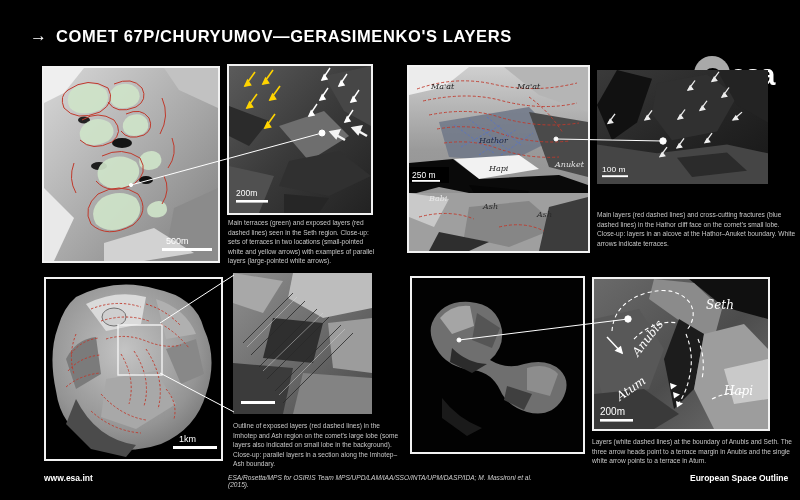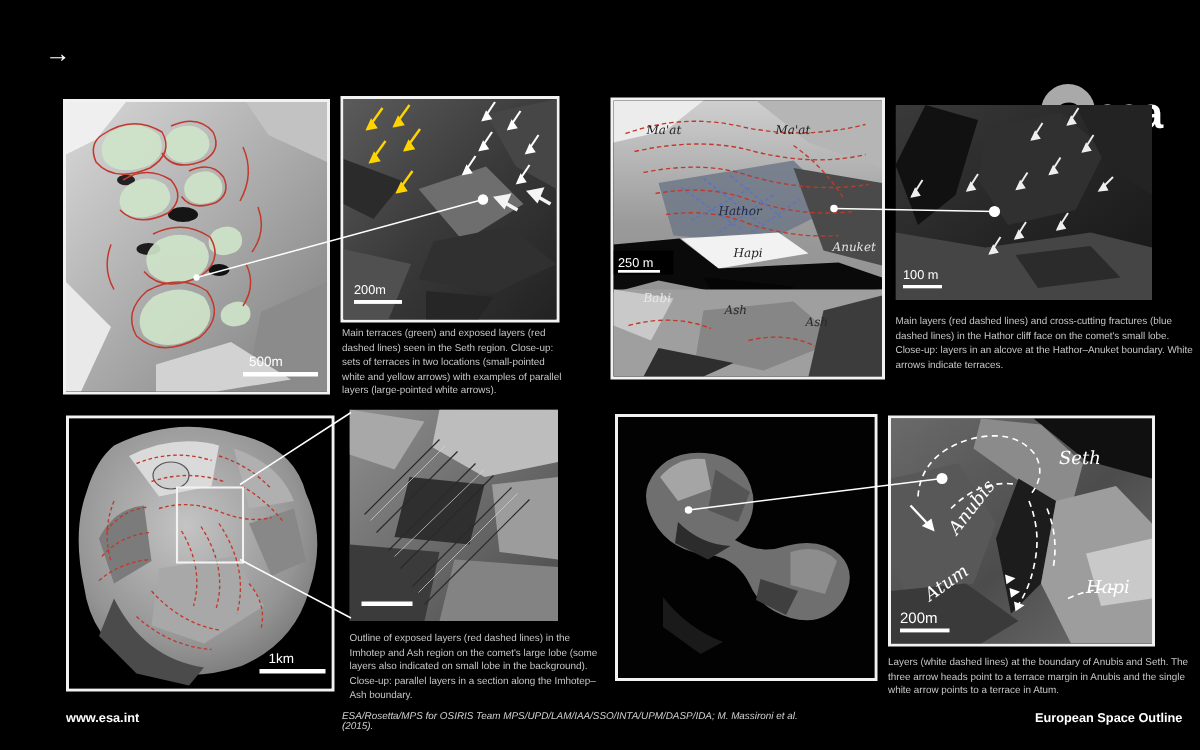--- a/index.html
+++ b/index.html
@@ -22,20 +22,21 @@
   .overlay{position:absolute;left:0;top:0;width:800px;height:500px;pointer-events:none;}
   .lbl{font-family:"DejaVu Serif",serif;font-style:italic;}
 </style>
 </head>
 <body>
 
 <div class="poster">
 
   <div class="title-row">
     <span class="title-arrow">→</span>
+    <span class="page-title">COMET 67P/CHURYUMOV—GERASIMENKO'S LAYERS</span>
   </div>
 
   <div class="esa-logo">
     <svg viewBox="0 0 86 42">
       <circle cx="20" cy="21" r="18" fill="#a9a9a9"></circle>
       <text x="11" y="31" font-family="DejaVu Sans, sans-serif" font-weight="bold" font-size="28" fill="#000">e</text>
       <circle cx="18.5" cy="21.5" r="3.4" fill="#fff"></circle>
       <circle cx="8.5" cy="21" r="2" fill="#fff"></circle>
       <text x="38" y="32" font-family="Liberation Sans, sans-serif" font-weight="bold" font-size="29" letter-spacing="-1.5" fill="#fff">esa</text>
     </svg>
@@ -213,21 +214,21 @@
       </g>
 
       <g>
         <rect x="0" y="100" width="40" height="16" fill="#000"></rect>
         <text x="3" y="111" font-size="8.5" fill="#fff">250 m</text>
         <rect x="3" y="113" width="28" height="1.8" fill="#fff"></rect>
       </g>
     </svg>
   </div>
 
-  <div class="img" style="left:597px;top:70px;width:171px;height:130px;">
+  <div class="img" style="left:597px;top:70px;width:171px;height:114px;">
     <svg viewBox="0 0 171 130" preserveAspectRatio="none">
       <defs>
         <linearGradient id="g4" x1="0" y1="0" x2="1" y2="1">
           <stop offset="0" stop-color="#3a3a3a"></stop>
             <stop offset=".5" stop-color="#262626"></stop>
             <stop offset="1" stop-color="#161616"></stop>
         </linearGradient>
       </defs>
       <rect width="171" height="130" fill="url(#g4)"></rect>
       <path d="M20,0 L55,10 40,60 15,80 0,40 Z" fill="#111"></path>

